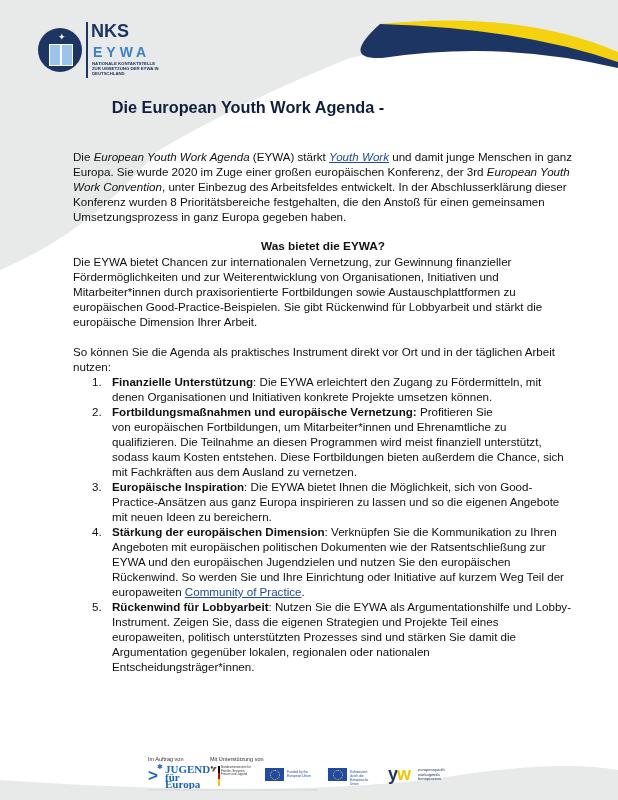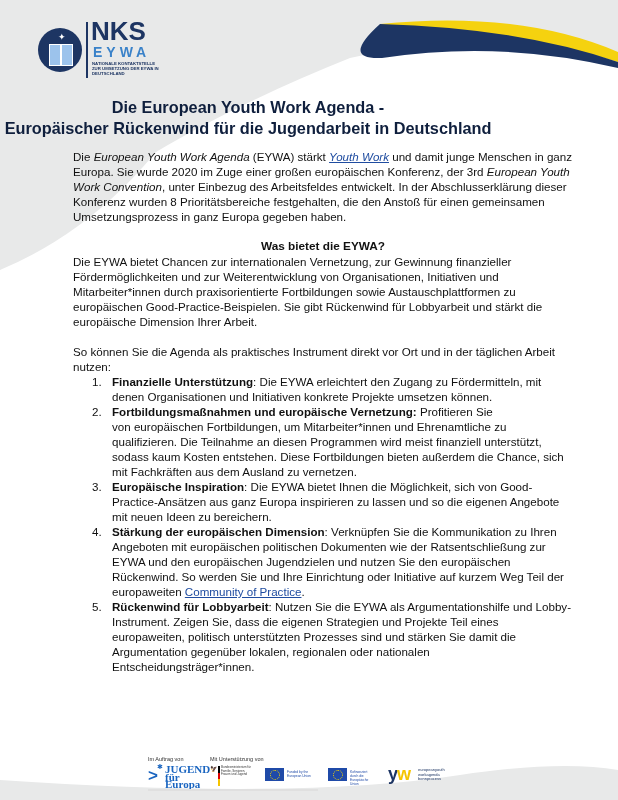--- a/index.html
+++ b/index.html
@@ -8,21 +8,21 @@
     background: #ffffff;
     font-family: "Liberation Sans", "DejaVu Sans", sans-serif;
     color: #111111;
   }
   .bg-shapes { position: absolute; left: 0; top: 0; width: 618px; height: 800px; z-index: 0; }
   .logo { position: absolute; left: 34px; top: 20px; width: 120px; height: 60px; z-index: 2; }
   .logo-circle { position: absolute; left: 4px; top: 8px; width: 44px; height: 44px; border-radius: 50%; background: #1d3563; overflow: hidden; }
   .logo-bldg { position: absolute; bottom: 6px; width: 10px; background: #9cc3ec; border: 1px solid #ffffff; }
   .logo-star { position: absolute; left: 20px; top: 5px; color: #ffffff; font-size: 9px; line-height: 9px; }
   .logo-divider { position: absolute; left: 52px; top: 2px; width: 2px; height: 56px; background: #1d3563; }
-  .logo-nks { position: absolute; left: 57px; top: -3px; font-size: 26px; font-weight: bold; color: #1d3563; letter-spacing: 0px; line-height: 28px; }
+  .logo-nks { position: absolute; left: 57px; top: -3px; font-size: 18px; font-weight: bold; color: #1d3563; letter-spacing: 0px; line-height: 28px; }
   .logo-eywa { position: absolute; left: 59px; top: 25px; font-size: 14px; font-weight: bold; color: #3a82c9; letter-spacing: 4px; line-height: 14px; text-align: center; }
   .logo-sub { position: absolute; left: 58px; top: 41px; font-size: 4.3px; font-weight: bold; color: #1d3563; line-height: 5px; width: 70px; }
   .title { position: absolute; left: 0; width: 496px; top: 97px; text-align: center; z-index: 2;
     font-size: 16.3px; font-weight: bold; color: #0f1f3d; line-height: 21px; }
   .content { position: absolute; left: 73px; top: 149px; width: 500px; z-index: 2; font-size: 11.6px; line-height: 15px; }
   .content p { margin: 0; }
   .intro { margin-bottom: 15px !important; }
   .heading { font-weight: bold; font-size: 11.8px; margin-top: 0px; text-align: center; }
   .para2 { margin-bottom: 15px !important; }
   a { color: #1f4ca0; text-decoration: underline; }
@@ -70,21 +70,20 @@
     <div class="logo-bldg" style="left:23px;height:20px;"></div>
   </div>
   <div class="logo-divider"></div>
   <div class="logo-nks">NKS</div>
   <div class="logo-eywa">EYWA</div>
   <div class="logo-sub">NATIONALE KONTAKTSTELLE ZUR UMSETZUNG DER EYWA IN DEUTSCHLAND</div>
 </div>
 
 <div class="title">
   <div>Die European Youth Work Agenda -</div>
-  <div>Europäischer Rückenwind für die Jugendarbeit in Deutschland</div>
 </div>
 
 <div class="content">
   <p class="intro"><span>Die </span><i>European Youth Work Agenda</i><span> (EYWA) stärkt </span><a style="font-style: italic;">Youth Work</a><span> und damit junge Menschen in ganz Europa. Sie wurde 2020 im Zuge einer großen europäischen Konferenz, der 3rd </span><i>European Youth Work Convention</i><span>, unter Einbezug des Arbeitsfeldes entwickelt. In der Abschlusserklärung dieser Konferenz wurden 8 Prioritätsbereiche festgehalten, die den Anstoß für einen gemeinsamen Umsetzungsprozess in ganz Europa gegeben haben.</span></p>
 
   <p class="heading">Was bietet die EYWA?</p>
   <p class="para2">Die EYWA bietet Chancen zur internationalen Vernetzung, zur Gewinnung finanzieller Fördermöglichkeiten und zur Weiterentwicklung von Organisationen, Initiativen und Mitarbeiter*innen durch praxisorientierte Fortbildungen sowie Austauschplattformen zu europäischen Good-Practice-Beispielen. Sie gibt Rückenwind für Lobbyarbeit und stärkt die europäische Dimension Ihrer Arbeit.</p>
   <p>So können Sie die Agenda als praktisches Instrument direkt vor Ort und in der täglichen Arbeit nutzen:</p>
 
   <ol>

